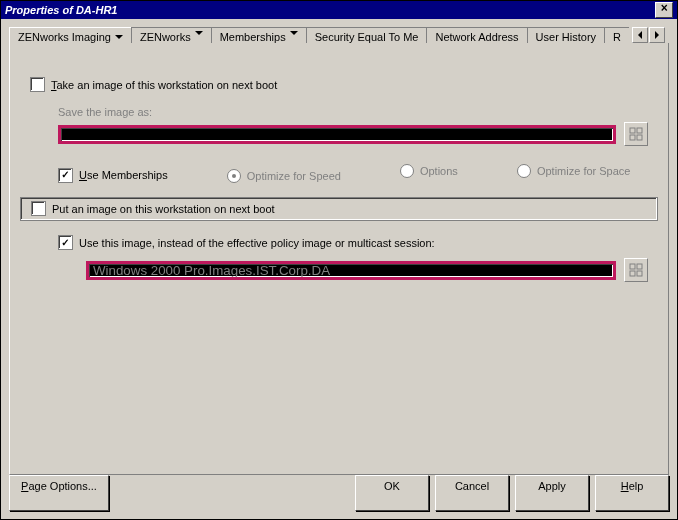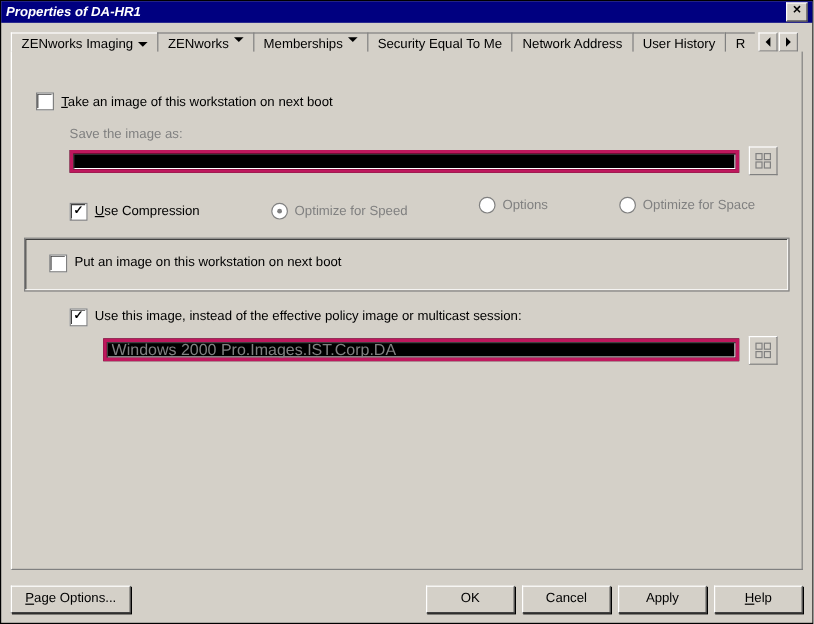--- a/index.html
+++ b/index.html
@@ -22,23 +22,23 @@
   .cb{width:13px;height:13px;border:1px solid #808080;background:#fff;box-shadow:inset -1px -1px 0 #fff,inset 1px 1px 0 #404040;display:inline-flex;align-items:center;justify-content:center;font-size:10px;line-height:10px;}
   .cb.checked::after{content:"✓";color:#000;font-weight:bold;}
   .radio{display:inline-flex;align-items:center;gap:6px;color:#808080;}
   .rb{width:12px;height:12px;border:1px solid #808080;border-radius:50%;background:#fff;display:inline-flex;align-items:center;justify-content:center;}
   .rb.sel::after{content:"";width:4px;height:4px;border-radius:50%;background:#808080;}
   label.dis{color:#808080;}
   .text-input{border:3px solid #be185d;box-shadow:inset 1px 1px 0 #404040,inset -1px -1px 0 #fff;background:#000000;height:19px;padding:2px 4px;color:#808080;box-sizing:border-box;}
   .input-line{display:flex;align-items:center;gap:8px;margin-left:28px;}
   .browse{width:22px;height:22px;background:#d4d0c8;border:1px solid #fff;border-right-color:#808080;border-bottom-color:#808080;display:flex;align-items:center;justify-content:center;}
   .browse svg{width:14px;height:14px;}
-  .section2{border:1px solid #808080;box-shadow:inset -1px -1px 0 #fff,inset 1px 1px 0 #404040;padding:12px;}
+  .section2{border:1px solid #808080;box-shadow:inset -1px -1px 0 #fff,inset 1px 1px 0 #404040;padding:2px;}
   .footer{position:absolute;left:8px;right:8px;bottom:8px;display:flex;justify-content:space-between;align-items:center;}
-  .btn{min-width:74px;height:23px;background:#d4d0c8;border:1px solid #fff;border-right-color:#404040;border-bottom-color:#404040;box-shadow:1px 1px 0 #000;text-align:center;line-height:21px;padding:0 8px;box-sizing:border-box;}
+  .btn{min-width:74px;height:36px;background:#d4d0c8;border:1px solid #fff;border-right-color:#404040;border-bottom-color:#404040;box-shadow:1px 1px 0 #000;text-align:center;line-height:21px;padding:0 8px;box-sizing:border-box;}
   .btn-row{display:flex;gap:6px;}
   u{text-decoration:underline;}
   .ml-28{margin-left:28px;}
   .ml-56{margin-left:56px;}
   .mt-10{margin-top:10px;}
   .mt-18{margin-top:18px;}
   .flex1{flex:1;}
 </style>
 </head>
 <body>
@@ -105,21 +105,21 @@
             <rect x="1" y="1" width="5" height="5" fill="none" stroke="#808080"></rect>
             <rect x="8" y="1" width="5" height="5" fill="none" stroke="#808080"></rect>
             <rect x="1" y="8" width="5" height="5" fill="none" stroke="#808080"></rect>
             <rect x="8" y="8" width="5" height="5" fill="none" stroke="#808080"></rect>
           </svg>
       </div>
     </div>
 
     <div class="row checkbox ml-28 mt-18">
       <span class="cb checked"></span>
-      <span><u>U</u><span>se Compression</span></span>
+      <span><u>U</u><span>se Memberships</span></span>
     </div>
 
     <div class="row radio ml-56 mt-18">
       <span class="rb sel"></span>
       <span>Optimize for Speed</span>
     </div>
     <div class="row radio ml-56 mt-18">
       <span class="rb"></span>
       <span>Options</span>
     </div>

